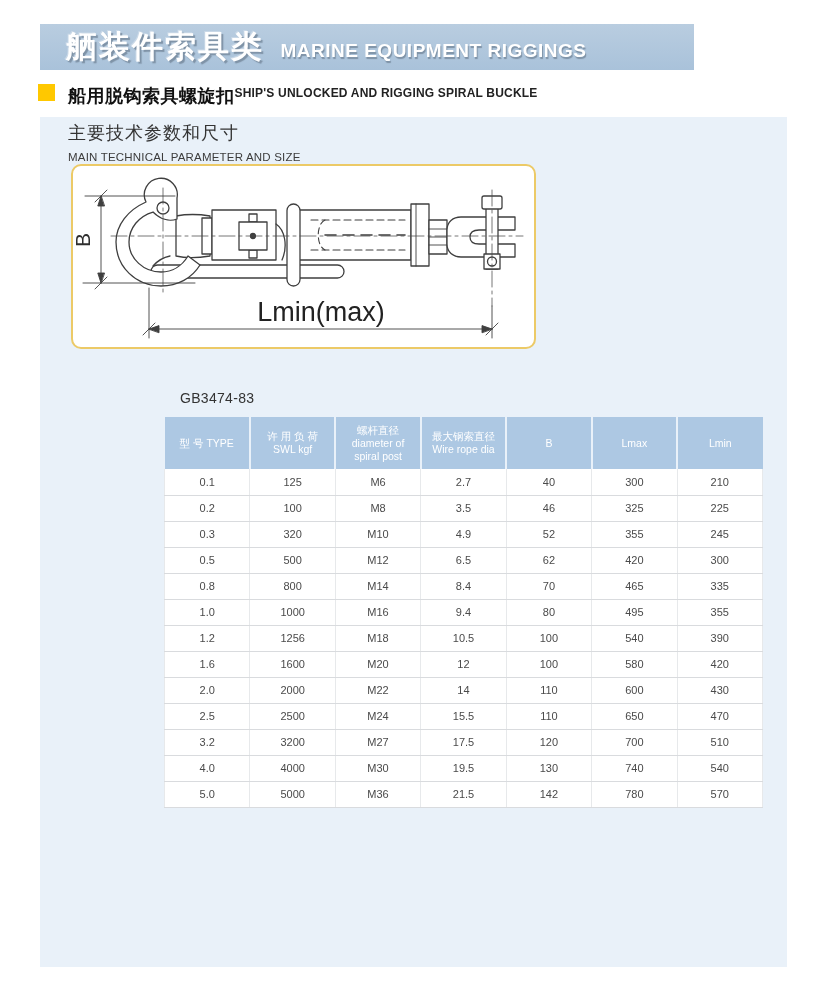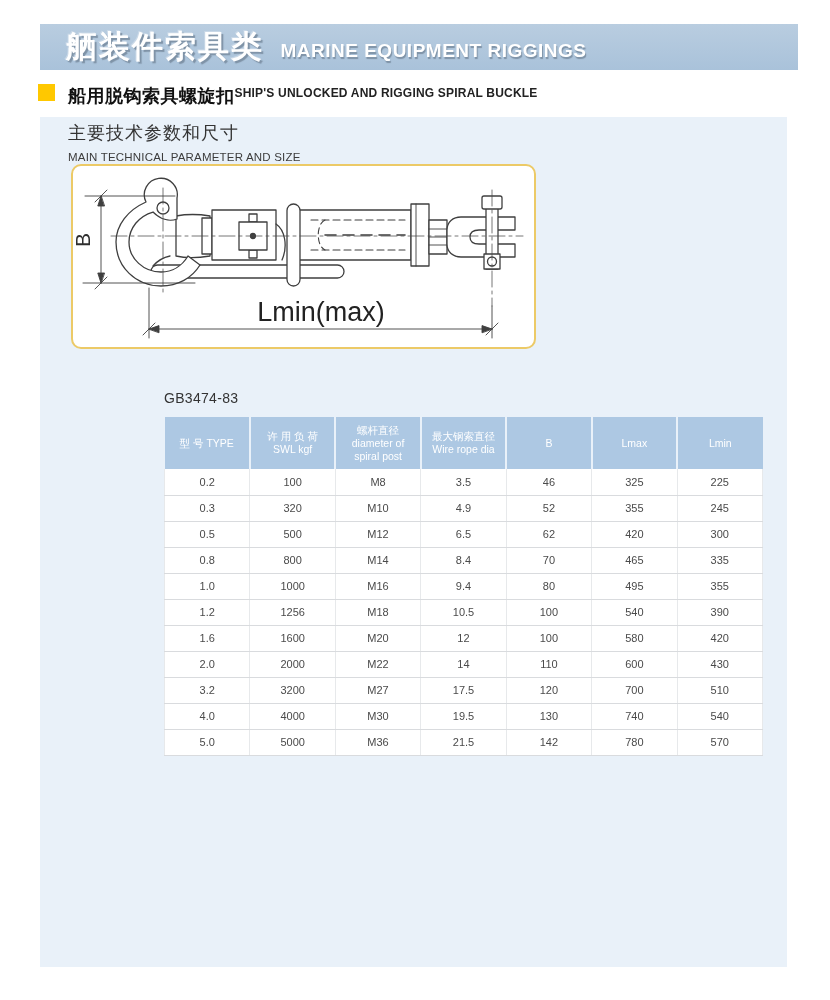--- a/index.html
+++ b/index.html
@@ -3,21 +3,21 @@
 <meta charset="utf-8">
 <style>
   :root{
     --banner_bg:#a9c2da; --banner_bg_light:#b9cde0; --panel_bg:#e9f1f9;
     --header_bg:#adc8e3; --accent_yellow:#ffc800; --box_border:#ecca67;
   }
   *{box-sizing:border-box}
   body{margin:0;background:#ffffff;font-family:"Liberation Sans",sans-serif}
   .page{position:relative;width:830px;height:1000px;background:#fff;overflow:hidden}
 
-  .banner{position:absolute;left:40px;top:24px;width:758px;height:46px;
+  .banner{position:absolute;left:40px;top:24px;width:654px;height:46px;
     background:linear-gradient(180deg,var(--banner_bg_light),var(--banner_bg));
     line-height:46px;white-space:nowrap;padding-left:26px}
   .bzh{font-size:31px;font-weight:bold;color:#fff;letter-spacing:2px;
     text-shadow:2px 2px 1px #7e92a6,-1px -1px 0 #c9d8e7}
   .ben{font-size:19px;font-weight:bold;color:#fff;margin-left:12px;letter-spacing:.5px;
     text-shadow:1px 2px 1px #7e92a6}
 
   .section{position:absolute;left:38px;top:84px;display:flex;align-items:flex-start;height:22px}
   .bullet{width:17px;height:17px;background:var(--accent_yellow);margin-right:13px;flex:none}
   .szh{font-size:18px;font-weight:bold;color:#111;letter-spacing:.5px}
@@ -25,21 +25,21 @@
 
   .panel{position:absolute;left:40px;top:117px;width:747px;height:850px;background:var(--panel_bg)}
   .tech{position:absolute;left:28px;top:4px}
   .tzh{font-size:18px;color:#333;letter-spacing:1px}
   .ten{font-size:11.5px;color:#3c3c3c;margin-top:6px;letter-spacing:.2px}
 
   .draw-box{position:absolute;left:31px;top:47px;width:465px;height:185px;background:#fff;
     border:2px solid var(--box_border);border-radius:10px;overflow:hidden}
   .draw-box svg{display:block}
 
-  .gb{position:absolute;left:124px;top:273px;font-size:14px;color:#333;letter-spacing:.3px}
+  .gb{position:absolute;left:140px;top:273px;font-size:14px;color:#333;letter-spacing:.3px}
 
   .data-table{position:absolute;left:124px;top:300px;width:599px;border-collapse:collapse;table-layout:fixed}
   .data-table th{background:var(--header_bg);color:#fff;font-weight:normal;height:52px;
     text-align:center;vertical-align:middle;border-right:2px solid var(--panel_bg);padding:0}
   .data-table th:last-child{border-right:none}
   .data-table th div{font-size:10.5px;line-height:13px}
   .data-table td{background:#fff;height:26px;text-align:center;vertical-align:middle;
     font-size:11px;color:#4a4a4a;border-bottom:1px solid #d9dbde;border-right:1px solid #e7e9eb;padding:0}
   .data-table td:first-child{border-left:1px solid #e7e9eb}
 </style>
@@ -181,20 +181,29 @@
             <th>
               <div>Lmax</div>
             </th>
             <th>
               <div>Lmin</div>
             </th>
           </tr>
       </thead>
       <tbody>
           <tr>
+            <td>0.1</td>
+            <td>125</td>
+            <td>M6</td>
+            <td>2.7</td>
+            <td>40</td>
+            <td>300</td>
+            <td>210</td>
+          </tr>
+          <tr>
             <td>0.2</td>
             <td>100</td>
             <td>M8</td>
             <td>3.5</td>
             <td>46</td>
             <td>325</td>
             <td>225</td>
           </tr>
           <tr>
             <td>0.3</td>
@@ -253,20 +262,29 @@
           <tr>
             <td>2.0</td>
             <td>2000</td>
             <td>M22</td>
             <td>14</td>
             <td>110</td>
             <td>600</td>
             <td>430</td>
           </tr>
           <tr>
+            <td>2.5</td>
+            <td>2500</td>
+            <td>M24</td>
+            <td>15.5</td>
+            <td>110</td>
+            <td>650</td>
+            <td>470</td>
+          </tr>
+          <tr>
             <td>3.2</td>
             <td>3200</td>
             <td>M27</td>
             <td>17.5</td>
             <td>120</td>
             <td>700</td>
             <td>510</td>
           </tr>
           <tr>
             <td>4.0</td>

